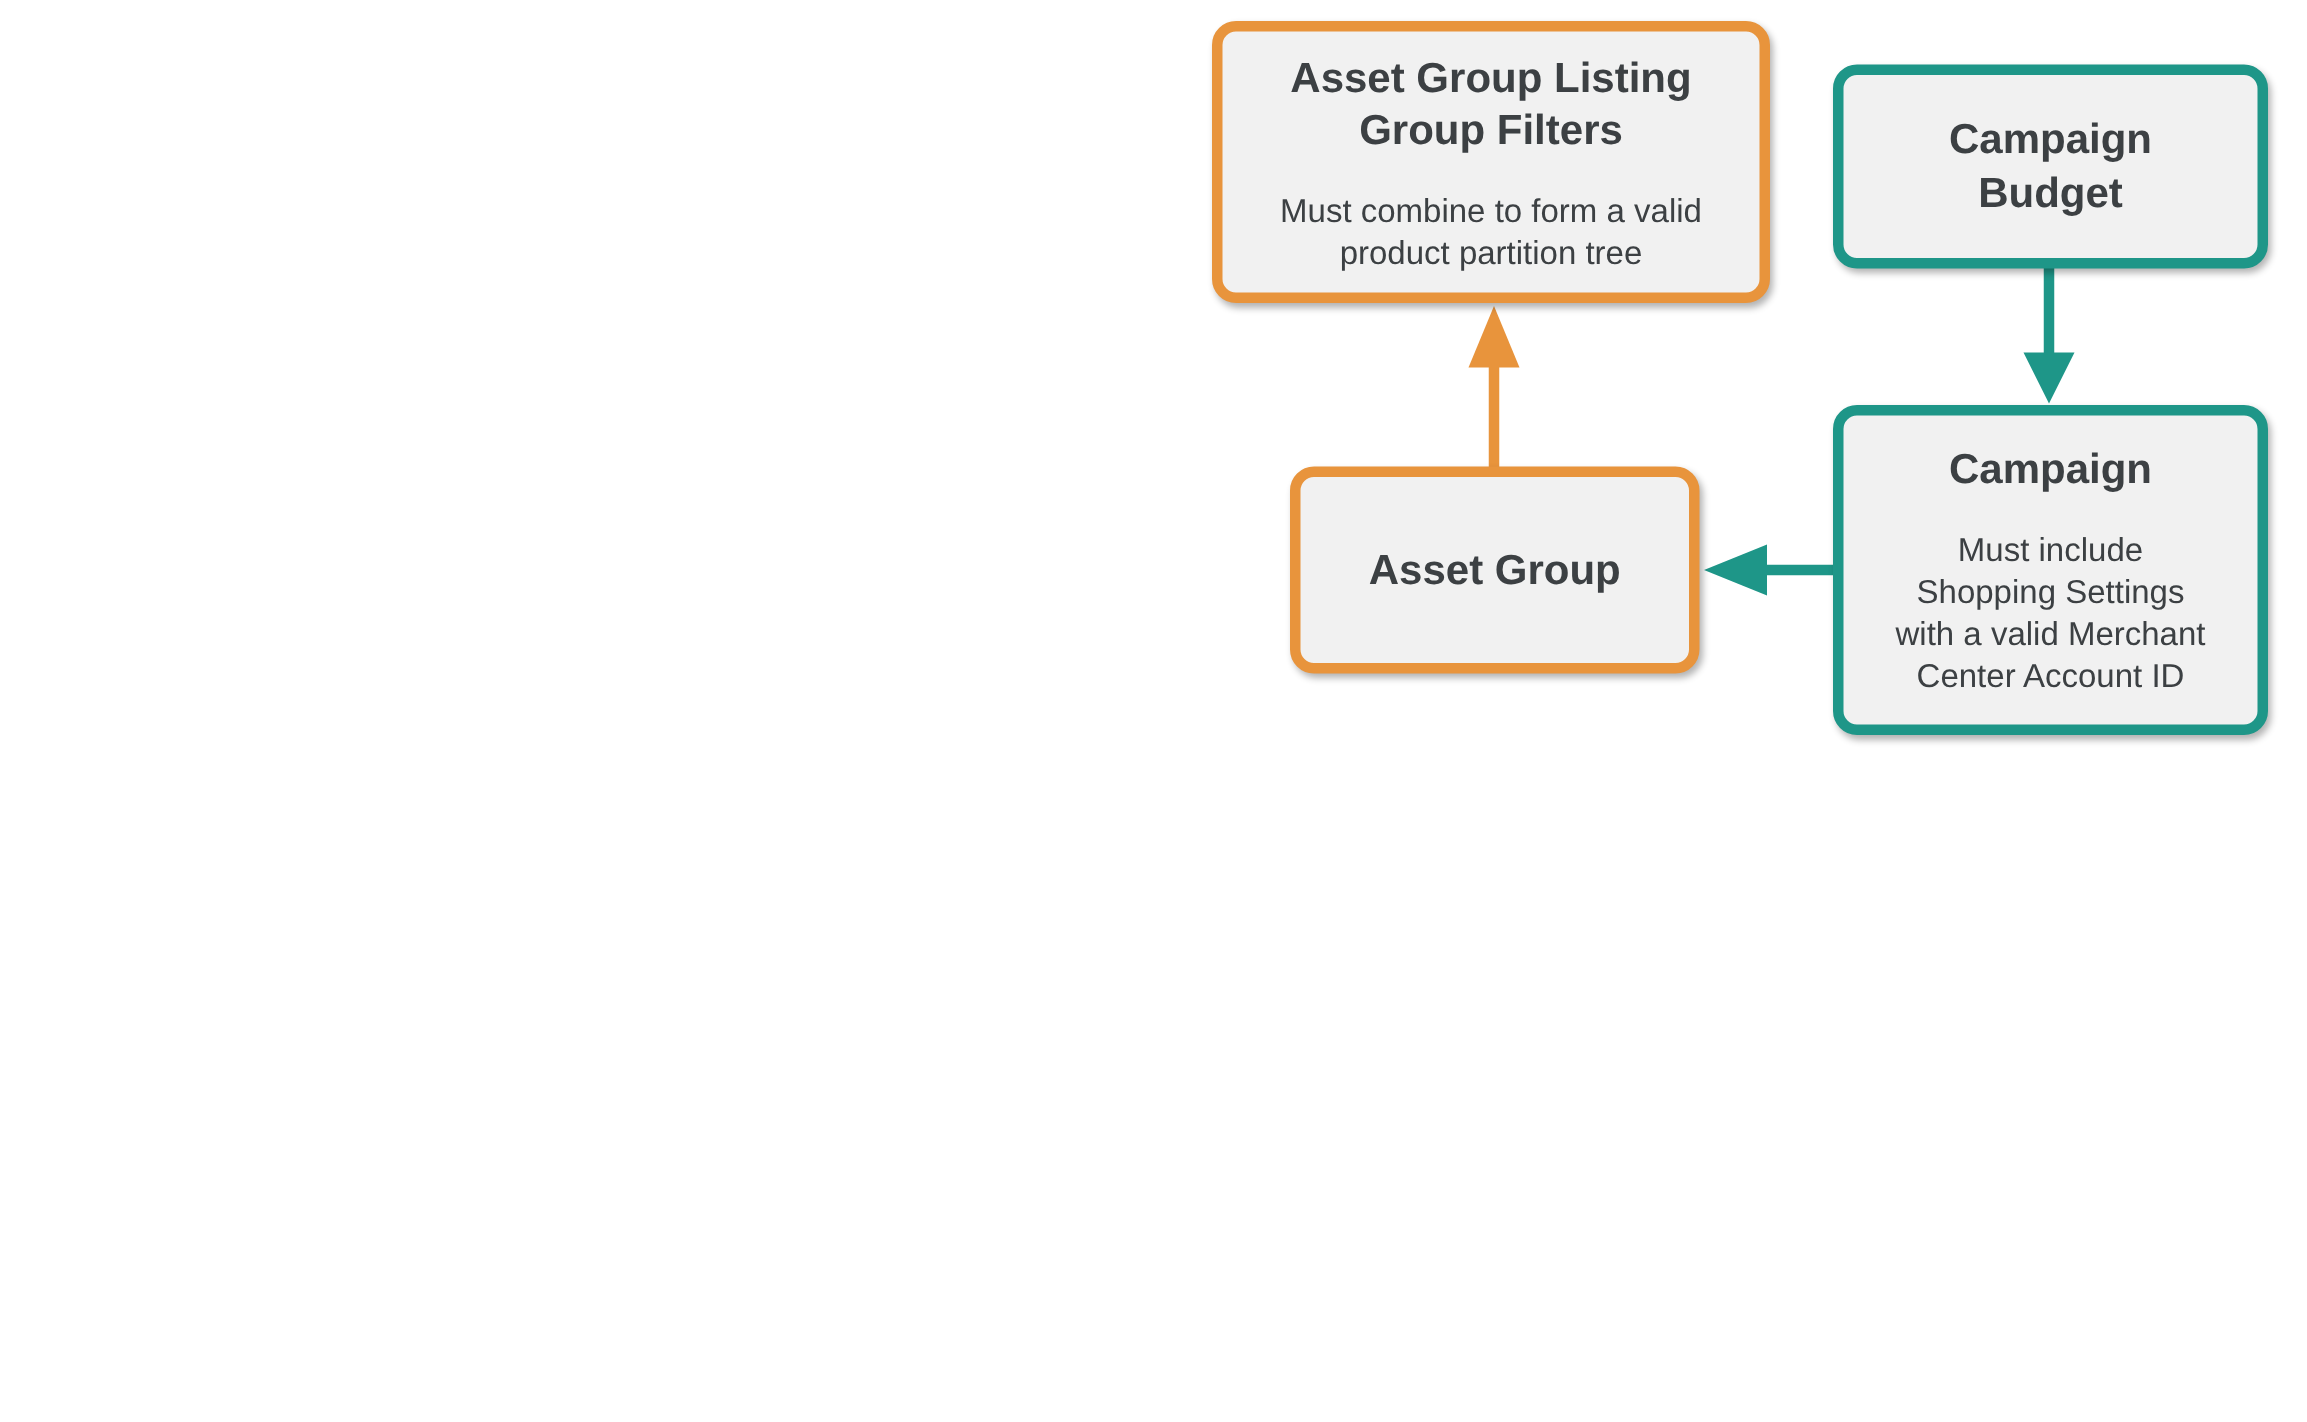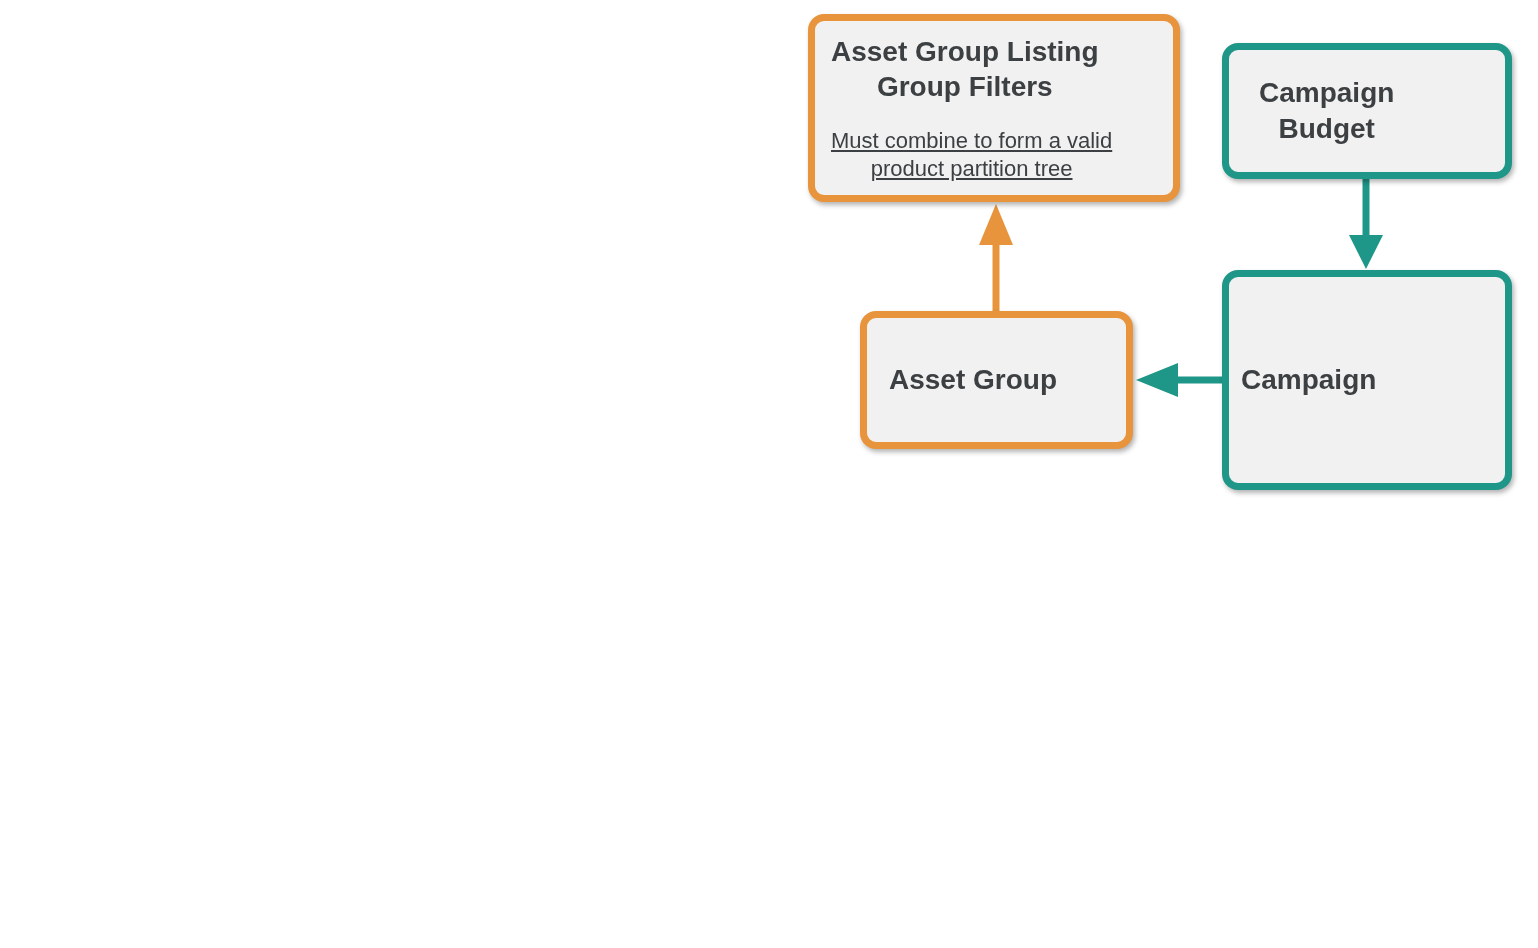--- a/index.html
+++ b/index.html
@@ -20,39 +20,38 @@
     overflow: hidden;
   }
   .node {
     position: absolute;
     background: var(--box-fill);
     border-radius: 16px;
     box-shadow: 2px 3px 5px rgba(0,0,0,0.30);
     display: flex;
     flex-direction: column;
     justify-content: center;
-    align-items: flex-start;
+    align-items: center;
     text-align: center;
   }
   .node.orange { border: 7px solid var(--orange); }
   .node.teal   { border: 7px solid var(--teal); }
   .node-title {
     font-weight: bold;
     font-size: 28px;
     line-height: 1.27;
     color: var(--text);
     white-space: pre-line;
   }
   .node-subtitle {
     font-size: 22px;
     line-height: 1.27;
     color: var(--text);
     white-space: pre-line;
     margin-top: 22px;
-    text-decoration: underline;
   }
   #node-listing-filters { left: 808px; top: 14px;  width: 372px; height: 188px; padding: 0 16px; }
   #node-campaign-budget { left: 1222px; top: 43px; width: 290px; height: 136px; padding: 0 30px; }
   #node-asset-group     { left: 860px; top: 311px; width: 273px; height: 138px; padding: 0 22px; }
   #node-campaign        { left: 1222px; top: 270px; width: 290px; height: 220px; padding: 0 12px; }
   #arrow-layer {
     position: absolute;
     left: 0; top: 0;
     width: 1538px; height: 948px;
     pointer-events: none;
@@ -105,16 +104,20 @@
     <div class="node-title">Campaign
 Budget</div>
   </div>
 
   <div id="node-asset-group" class="node orange">
     <div class="node-title">Asset Group</div>
   </div>
 
   <div id="node-campaign" class="node teal">
     <div class="node-title">Campaign</div>
+    <div class="node-subtitle">Must include
+Shopping Settings
+with a valid Merchant
+Center Account ID</div>
   </div>
 
 
 </div>
 
 </body></html>

